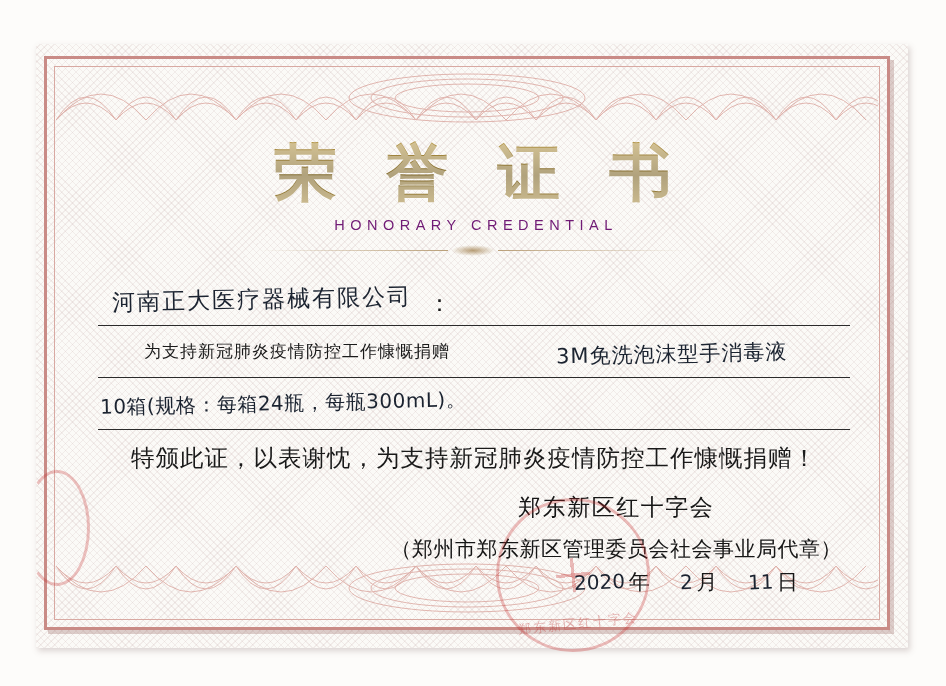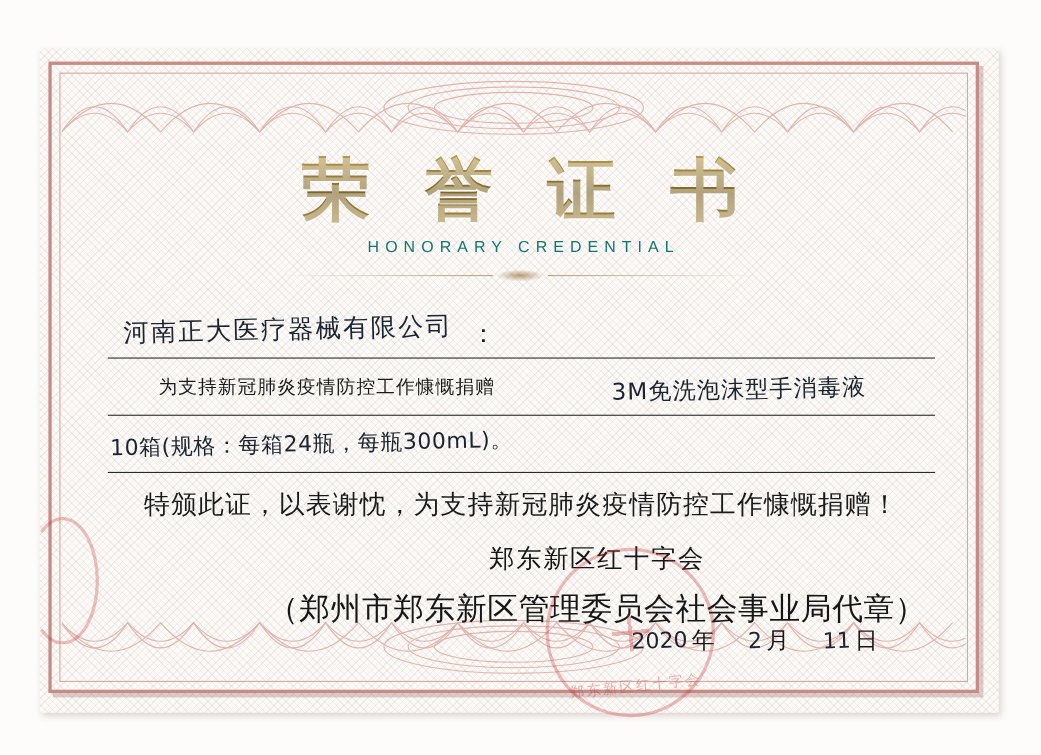--- a/index.html
+++ b/index.html
@@ -100,21 +100,21 @@
     -webkit-text-fill-color: transparent;
     text-shadow: 0 1px 0 rgba(255,255,255,0.4);
     padding-left: 14px;
     line-height: 1.05;
   }
   .title-en {
     margin-top: 12px;
     font-family: "Liberation Sans", sans-serif;
     font-size: 14.5px;
     letter-spacing: 5.5px;
-    color: #0f766e;
+    color: #701a75;
     padding-left: 6px;
   }
   .title-rule {
     margin: 12px auto 0;
     width: 430px;
     height: 10px;
     position: relative;
   }
   .title-rule:before, .title-rule:after {
     content: "";
@@ -204,21 +204,21 @@
     text-align: center;
     font-family: "DejaVu Serif", "Liberation Serif", serif;
     color: #161616;
   }
   .sig-org {
     font-size: 23px;
     letter-spacing: 1.5px;
   }
   .sig-sub {
     margin-top: 12px;
-    font-size: 28px;
+    font-size: 21px;
     letter-spacing: 0.5px;
   }
 
   .date-row {
     position: absolute;
     right: 148px;
     top: 568px;
     font-family: "DejaVu Serif", "Liberation Serif", serif;
     font-size: 21px;
     color: #161616;

